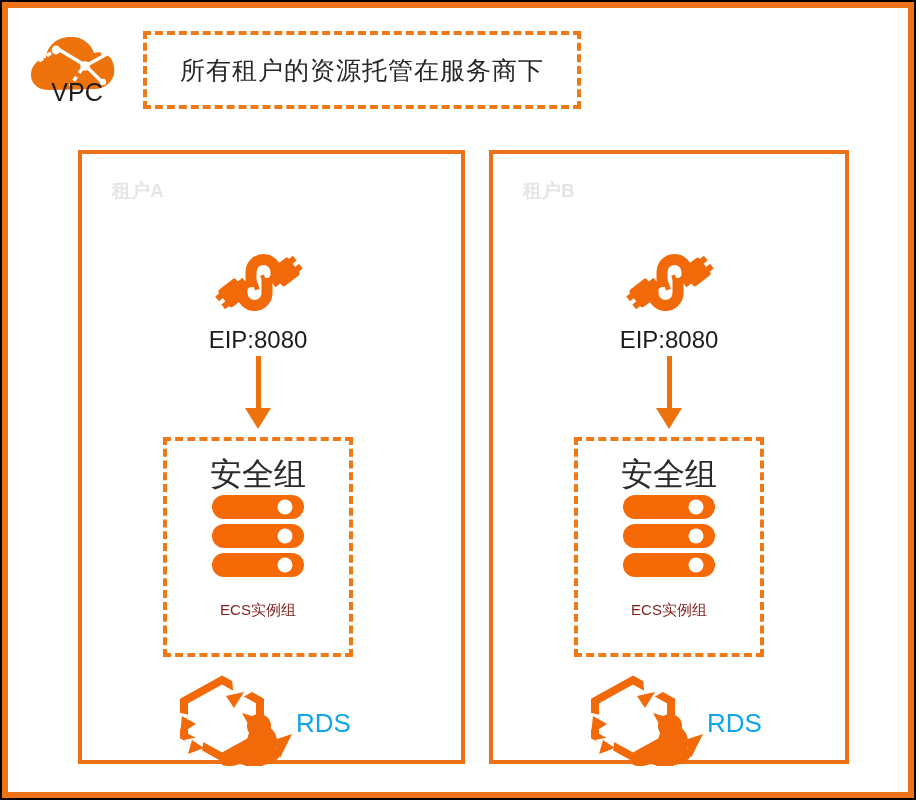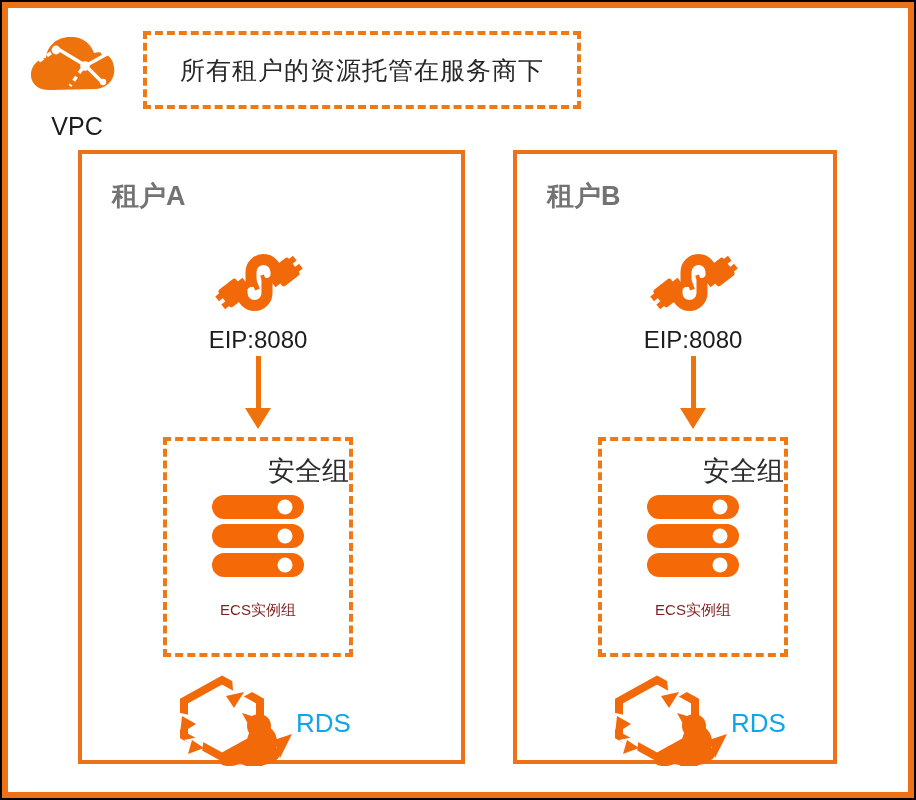--- a/index.html
+++ b/index.html
@@ -8,56 +8,56 @@
     font-family:"Liberation Sans","DejaVu Sans",sans-serif;
     color:#262626; overflow:hidden;
   }
   .frame {
     position:absolute; left:2px; top:2px; right:2px; bottom:2px;
     background:#fff; border:6px solid #ED7117; box-sizing:border-box;
   }
   .canvas { position:absolute; inset:0; }
 
   .vpc-icon { position:absolute; left:27px; top:25px; }
-  .vpc-label { position:absolute; left:40px; top:112px; width:74px; text-align:center;
+  .vpc-label { position:absolute; left:40px; top:78px; width:74px; text-align:center;
     font-size:25px; color:#1c1c1c; }
 
   .banner {
     position:absolute; left:143px; top:31px; width:438px; height:78px;
     border:4px dashed #EE7917; box-sizing:border-box;
     display:flex; align-items:center; justify-content:center;
     font-size:25px; color:#262626; letter-spacing:1px;
   }
 
   .tenant {
     position:absolute; top:150px; width:387px; height:614px;
     border:4px solid #ED7117; box-sizing:border-box;
   }
   .tenant.a { left:78px; }
-  .tenant.b { left:489px; width:324px;margin-left:24px; }
-
-  .tenant-label { position:absolute; left:30px; top:24px; font-size:27px; color:#737373;font-weight:bold; }
+  .tenant.b { left:489px; width:360px; }
+
+  .tenant-label { position:absolute; left:30px; top:24px; font-size:19px; color:#e5e5e5;font-weight:bold; }
 
   .col { position:absolute; left:0; top:16px; width:352px; height:100%; }
 
   .eip-icon { position:absolute; left:129px; top:64px; }
   .eip-label { position:absolute; left:0; width:352px; top:156px; text-align:center;
     font-size:24px; color:#1c1c1c; }
 
   .arrow-line { position:absolute; left:174px; top:186px; width:5px; height:52px; background:#EE730C; }
   .arrow-head { position:absolute; left:163px; top:238px; width:0; height:0;
     border-left:13px solid transparent; border-right:13px solid transparent;
     border-top:21px solid #EE730C; }
 
   .sg-box {
     position:absolute; left:81px; top:267px; width:190px; height:220px;
     border:4px dashed #EE7917; box-sizing:border-box; background:#fff;
   }
-  .sg-label { position:absolute; left:0; width:182px; top:12px; text-align:right;
-    font-size:27px; color:#2b2b2b; }
+  .sg-label { position:absolute; left:0; width:182px; top:12px; text-align:center;
+    font-size:32px; color:#2b2b2b; }
   .server-icon { position:absolute; left:45px; top:54px; }
   .ecs-label { position:absolute; left:0; width:182px; top:160px; text-align:center;
     font-size:15px; color:#7f1d1d; }
 
   .rds-icon { position:absolute; left:92px; top:504px; }
   .rds-label { position:absolute; left:214px; top:538px; font-size:26px; color:#0ea5e9; }
 </style>
 </head>
 <body>
 

